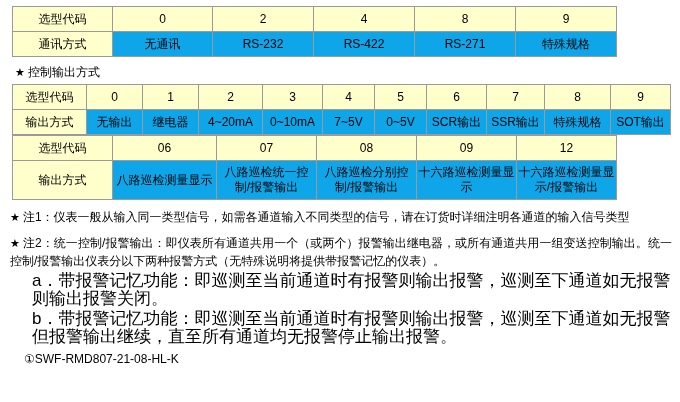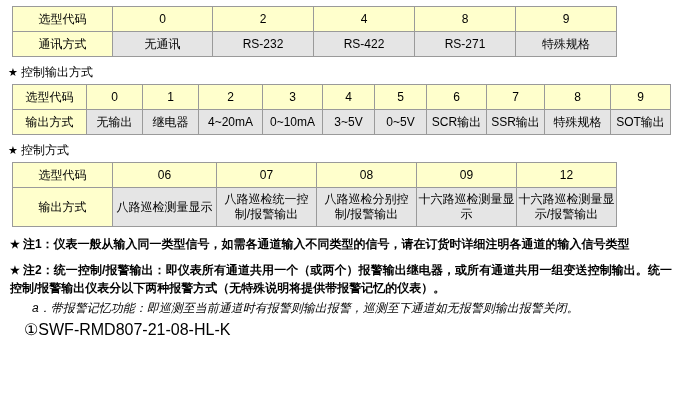--- a/index.html
+++ b/index.html
@@ -35,47 +35,45 @@
     padding: 2px 1px;
     height: 20px;
     line-height: 16px;
     white-space: nowrap;
     overflow: hidden;
   }
   td.hdr {
     background: #ffffcc;
   }
   td.cell {
-    background: #e5e5e5;
+    background: #0ea5e9;
   }
   .sec-title {
-    margin: 7px 0 3px 0;
+    margin: 7px 0 3px 7px;
     font-size: 12px;
     font-weight: normal;
   }
   .star {
     font-size: 11px;
     margin-right: 3px;
   }
   .note {
     margin: 8px 0 0 2px;
     font-size: 12px;
     line-height: 18px;
     text-align: justify;
-    font-weight: bold;
   }
   .sub-note {
     margin: 2px 0 0 24px;
-    font-size: 12px;
+    font-size: 17px;
     line-height: 18px;
-    font-style: italic;
   }
   .model {
     margin: 4px 0 0 16px;
-    font-size: 16px;
+    font-size: 12px;
     line-height: 18px;
   }
   .t1 { width: 604px; }
   .t2 { width: 604px; }
   .t3 { width: 604px; }
 </style>
 </head>
 <body>
 
 <div class="page">
@@ -140,33 +138,30 @@
         <td class="hdr">7</td>
         <td class="hdr">8</td>
         <td class="hdr">9</td>
       </tr>
       <tr>
         <td class="hdr">输出方式</td>
         <td class="cell">无输出</td>
         <td class="cell">继电器</td>
         <td class="cell">4~20mA</td>
         <td class="cell">0~10mA</td>
-        <td class="cell">3~5V</td>
+        <td class="cell">7~5V</td>
         <td class="cell">0~5V</td>
         <td class="cell">SCR输出</td>
         <td class="cell">SSR输出</td>
         <td class="cell">特殊规格</td>
         <td class="cell">SOT输出</td>
       </tr>
     </tbody>
   </table>
 
-  <div class="sec-title">
-    <span class="star">★</span><span>控制方式</span>
-  </div>
 
   <table class="spec t3">
     <colgroup>
       <col style="width:100px">
       <col style="width:104px">
       <col style="width:100px">
       <col style="width:100px">
       <col style="width:100px">
       <col style="width:100px">
     </colgroup>
@@ -191,16 +186,17 @@
   </table>
 
   <div class="note">
     <span class="star">★</span><span>注1：仪表一般从输入同一类型信号，如需各通道输入不同类型的信号，请在订货时详细注明各通道的输入信号类型</span>
   </div>
 
   <div class="note">
     <span class="star">★</span><span>注2：统一控制/报警输出：即仪表所有通道共用一个（或两个）报警输出继电器，或所有通道共用一组变送控制输出。统一控制/报警输出仪表分以下两种报警方式（无特殊说明将提供带报警记忆的仪表）。</span>
   </div>
   <div class="sub-note">a．带报警记忆功能：即巡测至当前通道时有报警则输出报警，巡测至下通道如无报警则输出报警关闭。</div>
+  <div class="sub-note">b．带报警记忆功能：即巡测至当前通道时有报警则输出报警，巡测至下通道如无报警但报警输出继续，直至所有通道均无报警停止输出报警。</div>
 
   <div class="model">①SWF-RMD807-21-08-HL-K</div>
 
 </div>
 
 </body></html>

